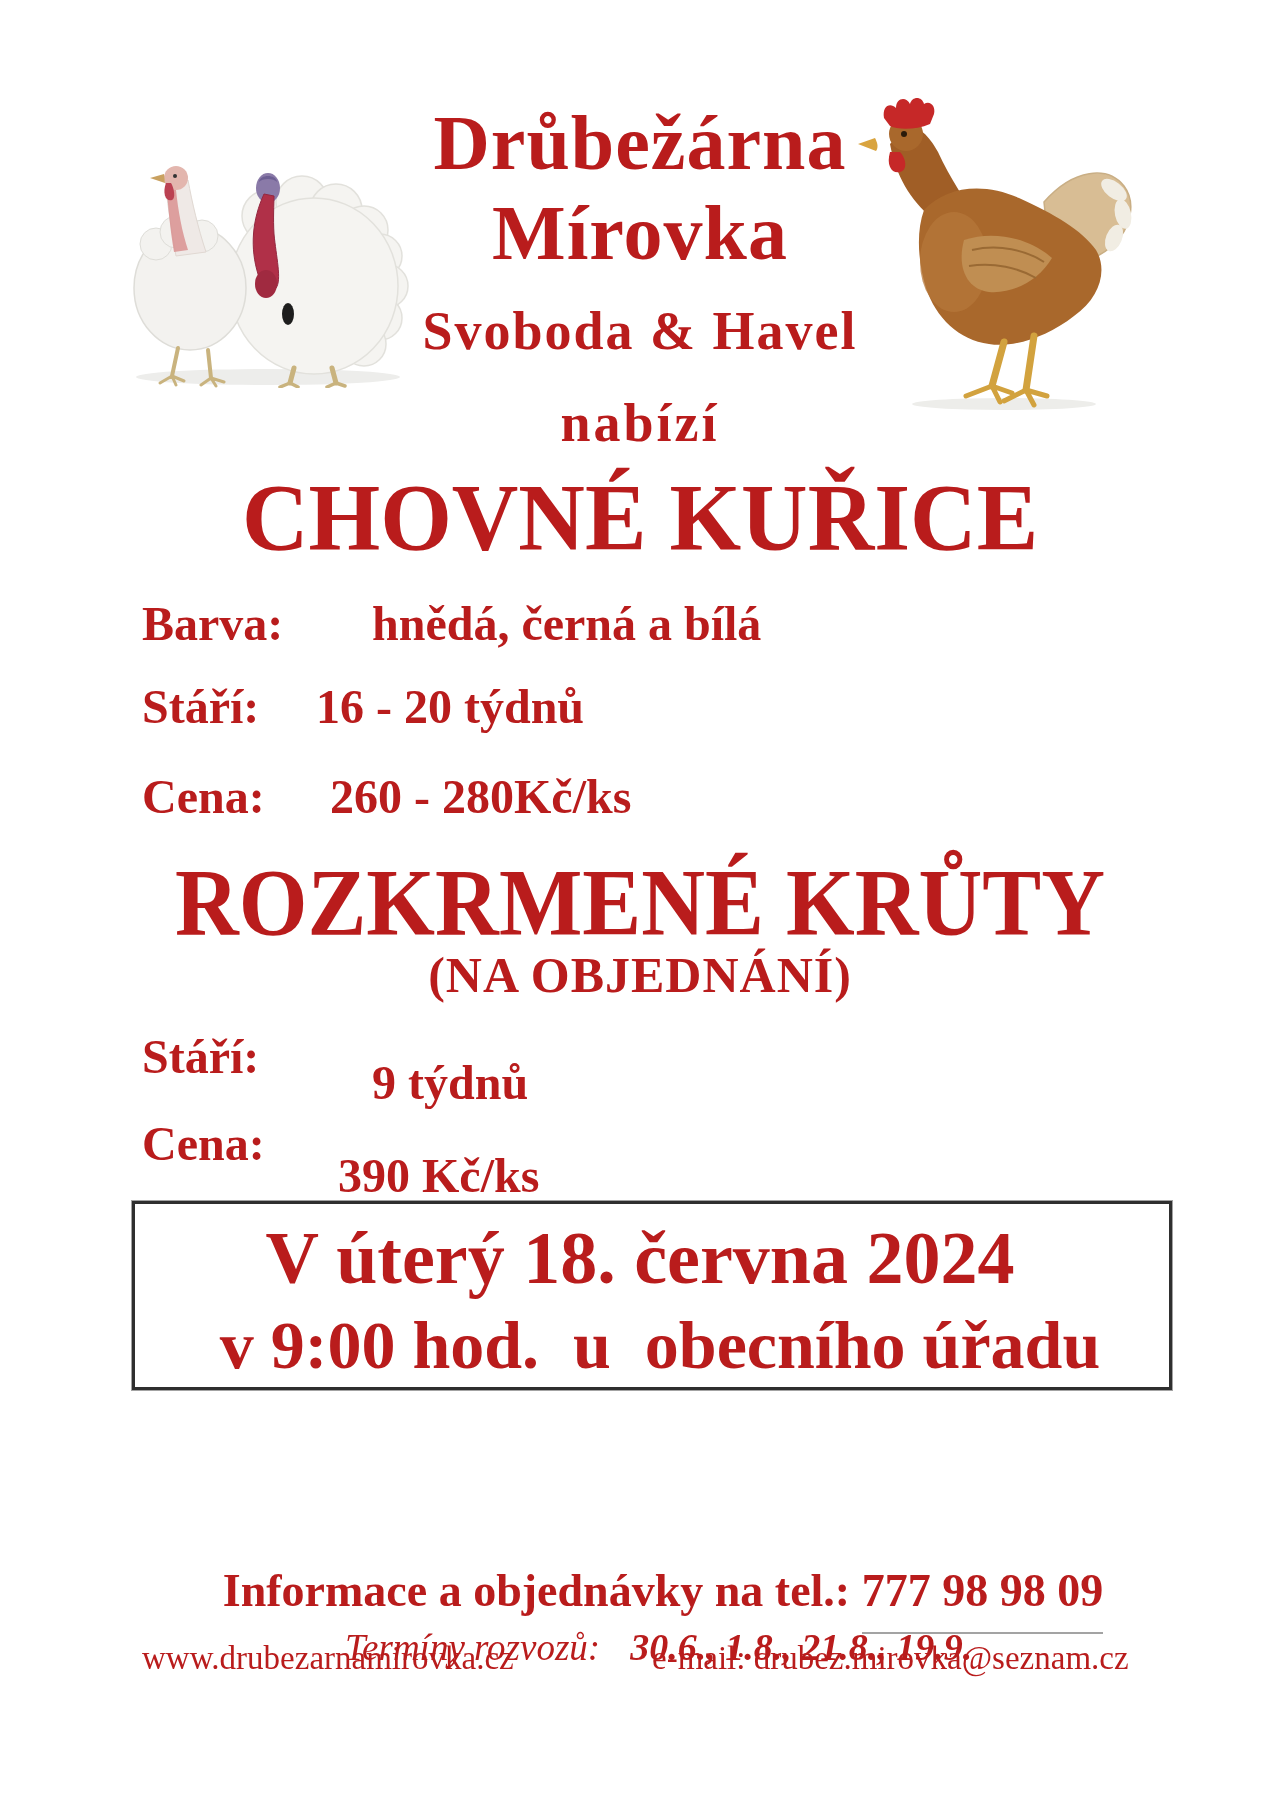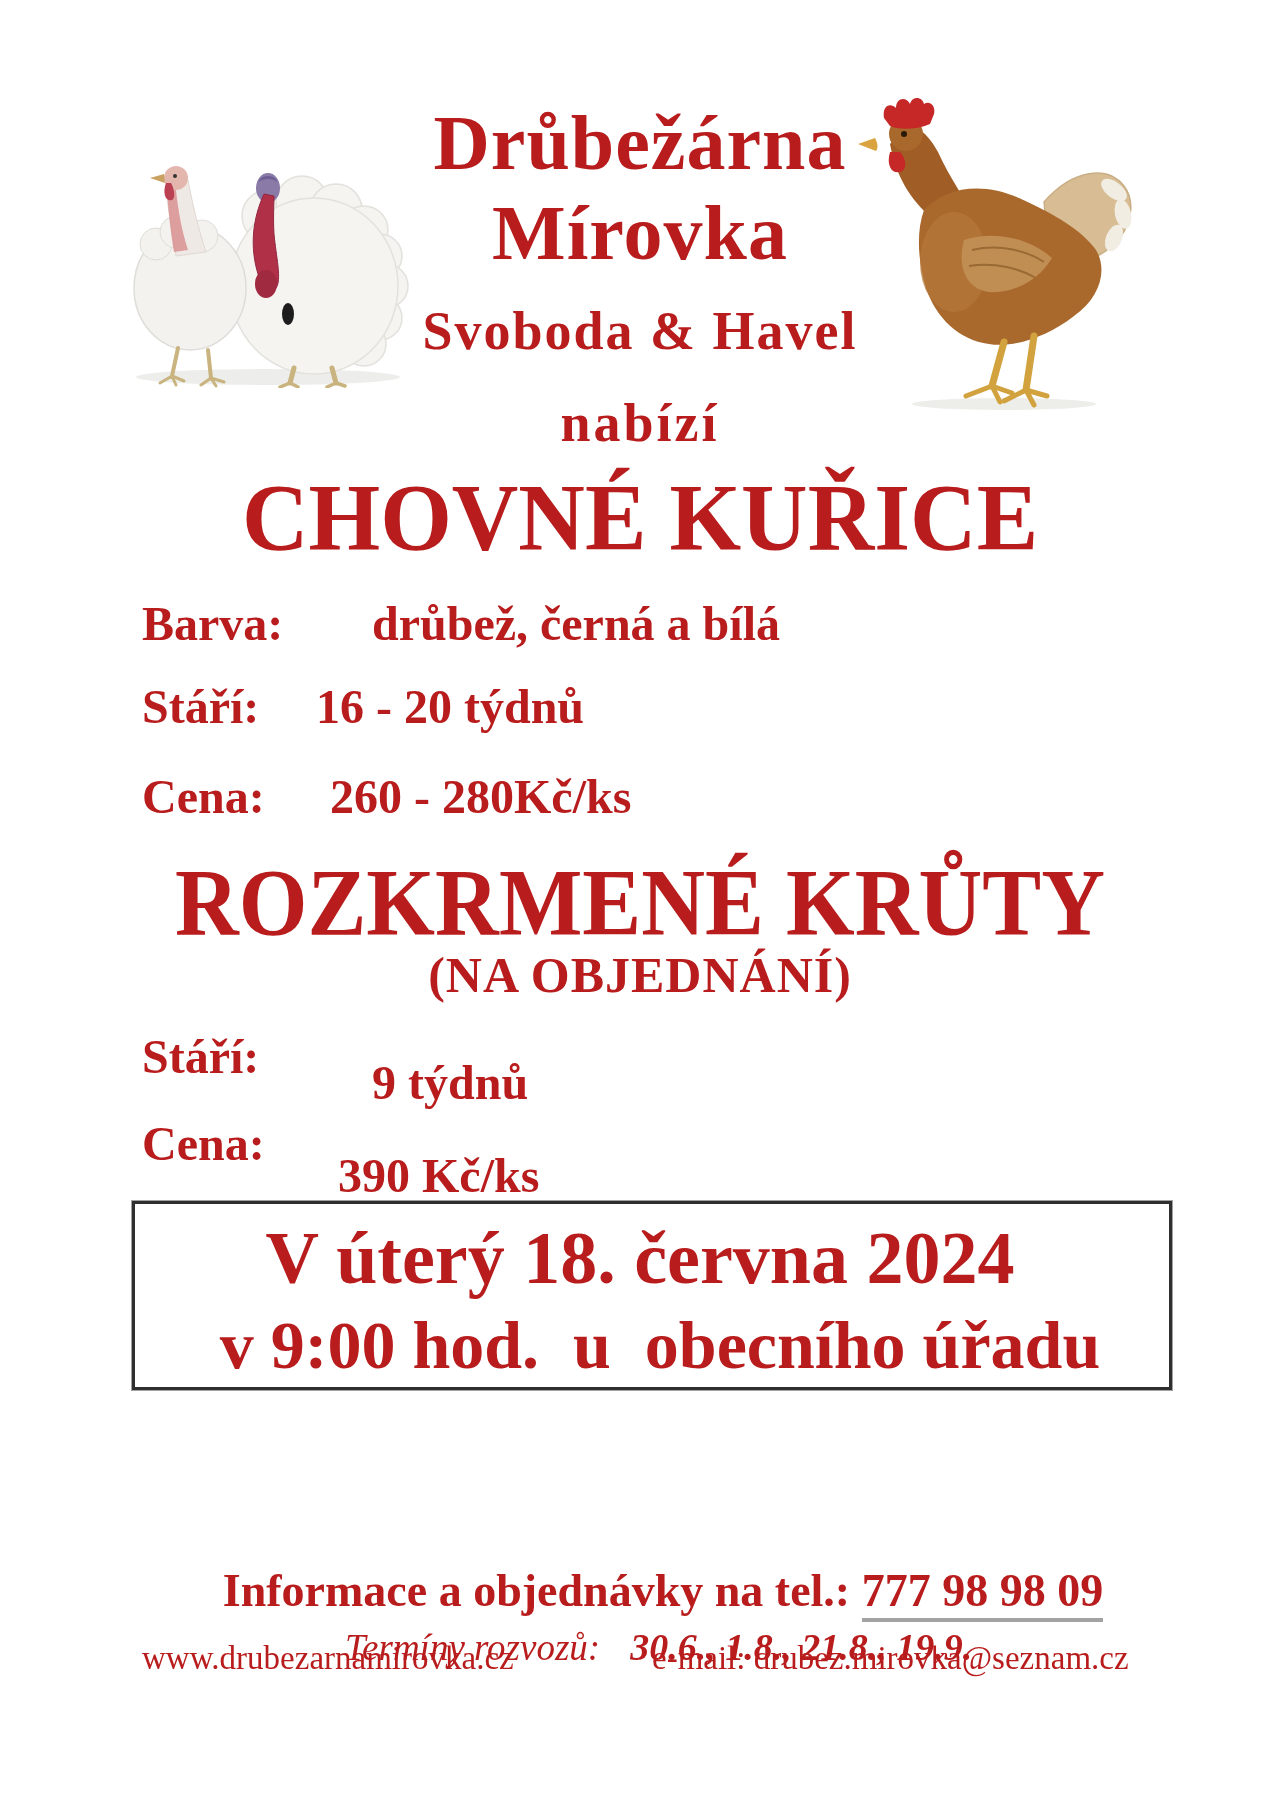--- a/index.html
+++ b/index.html
@@ -25,21 +25,21 @@
   .event-box{
     left:132px;top:1201px;width:1034px;height:183px;
     border:3px solid #2f2f2f;
     box-shadow:0 0 0 1px #a3a3a3;
     background:#ffffff;
   }
   .evline1{top:1216px;font-size:74px;font-weight:700;white-space:pre;}
   .evline2{top:1306px;font-size:68px;font-weight:700;white-space:pre;padding-left:20px;}
   .dale{top:1432px;font-size:40px;font-style:italic;letter-spacing:-0.5px;white-space:pre;}
   .info{top:1511px;font-size:46px;font-weight:700;white-space:pre;}
-  .phone{border-bottom:4px solid #a3a3a3;padding-bottom:2px;font-family:Liberation Serif, serif;}
+  .phone{border-bottom:2px solid #a3a3a3;padding-bottom:16px;font-family:Liberation Serif, serif;}
   .terminy{top:1582px;font-size:37px;font-style:italic;white-space:pre;}
   .terminy .dates{font-weight:700;font-size:38px;margin-left:30px;}
   .footer{top:1640px;font-size:33px;white-space:nowrap;}
   svg{display:block;}
 </style>
 </head>
 <body>
 
 <div id="flyer">
 
@@ -125,21 +125,21 @@
 
   <div class="abs centered title" style="top:102px;">Drůbežárna</div>
   <div class="abs centered title" style="top:192px;">Mírovka</div>
   <div class="abs centered owners" style="top:300px;">Svoboda &amp; Havel</div>
   <div class="abs centered nabizi" style="top:392px;">nabízí</div>
 
   <div class="abs centered h1" style="top:462px;">CHOVNÉ KUŘICE</div>
 
   <div class="abs spec" style="top:596px;">
     <span class="lbl">Barva:</span>
-    <span class="val" style="left:372px;">drůbež, černá a bílá</span>
+    <span class="val" style="left:372px;">hnědá, černá a bílá</span>
   </div>
   <div class="abs spec" style="top:679px;">
     <span class="lbl">Stáří:</span>
     <span class="val" style="left:316px;">16 - 20 týdnů</span>
   </div>
   <div class="abs spec" style="top:769px;">
     <span class="lbl">Cena:</span>
     <span class="val" style="left:330px;">260 - 280Kč/ks</span>
   </div>
 

